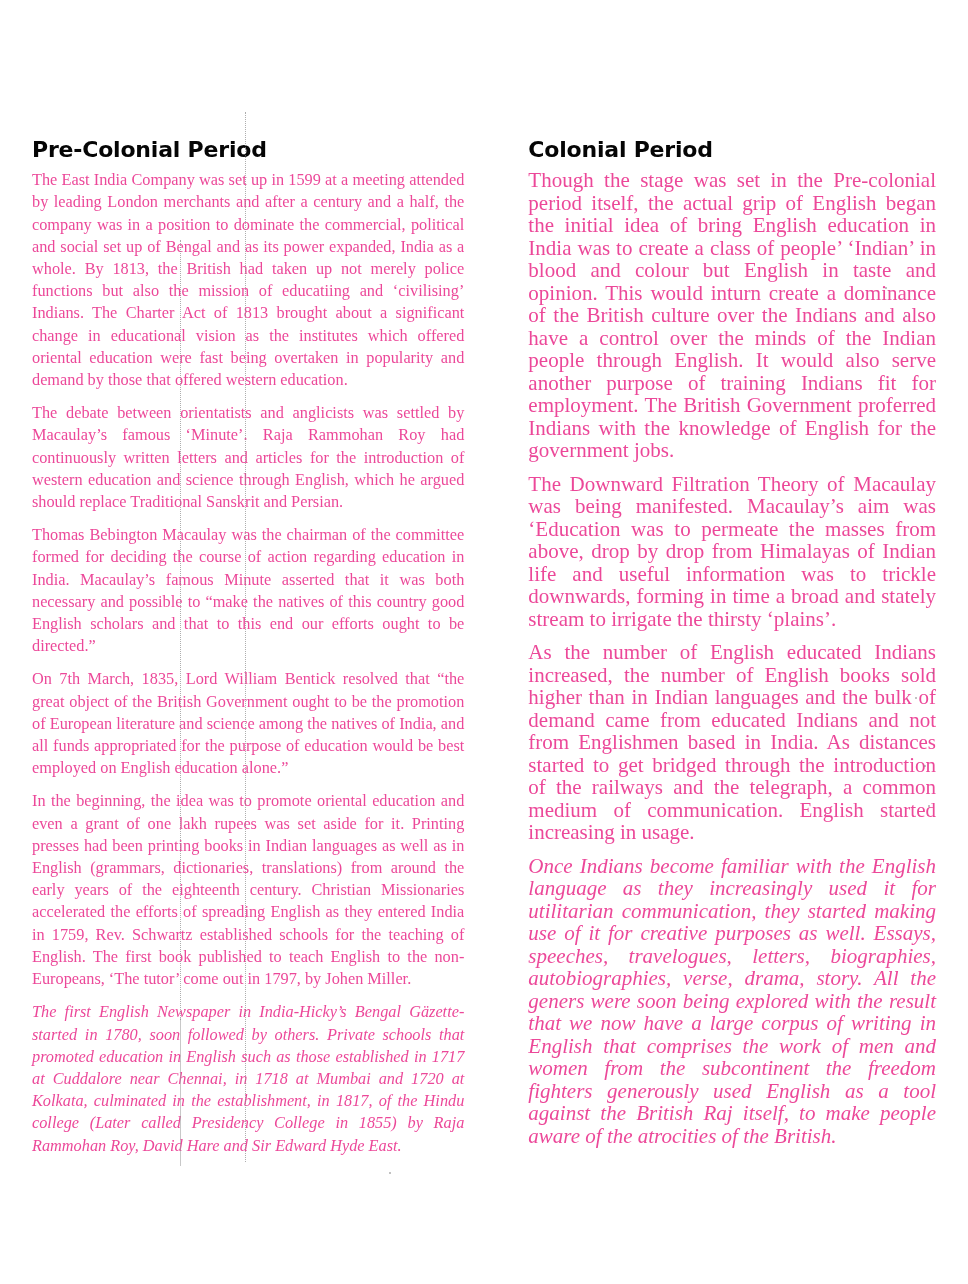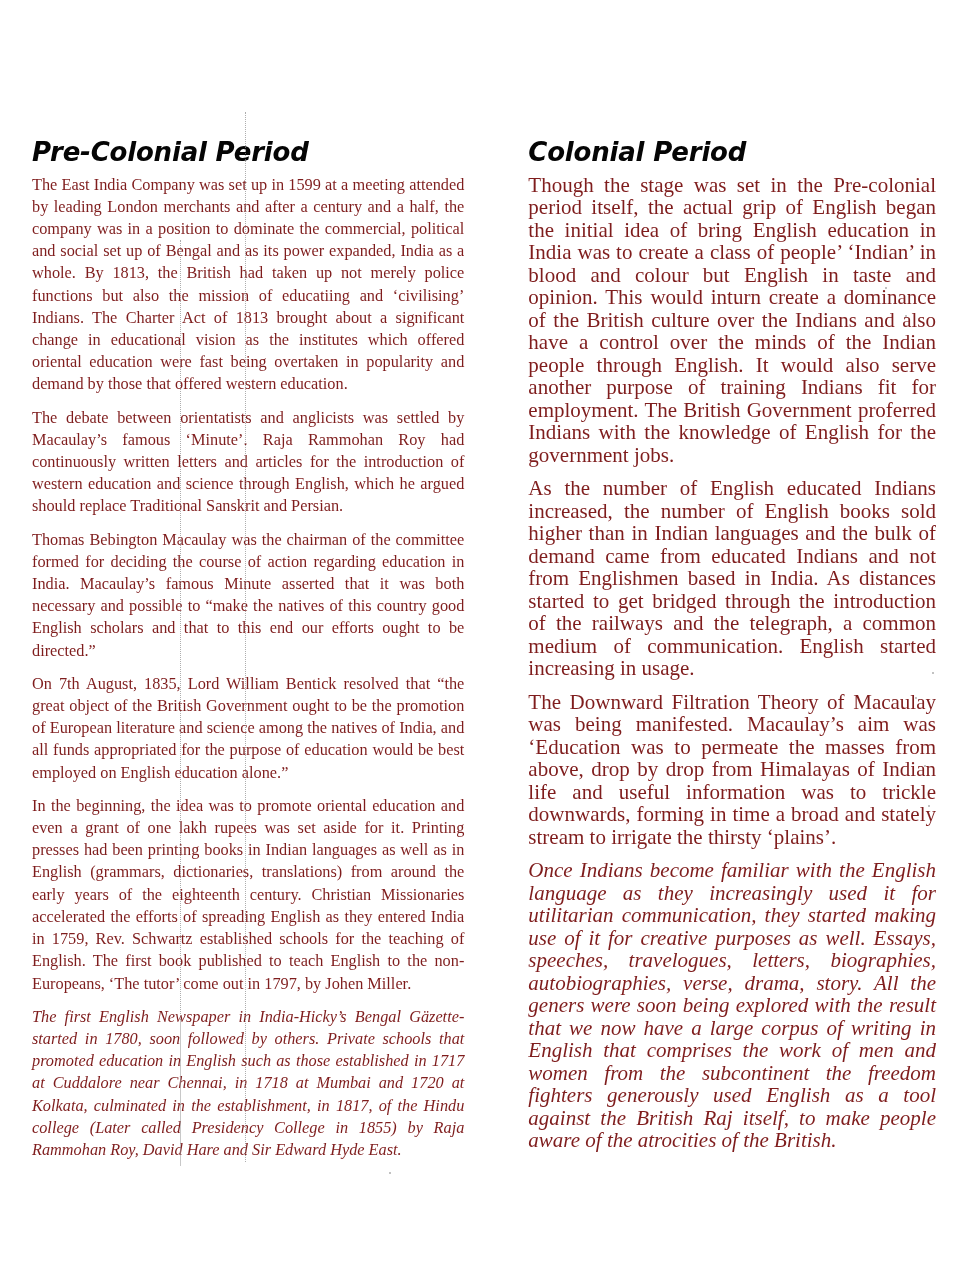--- a/index.html
+++ b/index.html
@@ -34,34 +34,33 @@
   .col {
     width: 456px;
   }
   .col.right {
     width: 430px;
     margin-left: 46px;
   }
   .heading {
     font-family: "DejaVu Sans", "Liberation Sans", sans-serif;
     font-weight: bold;
-    font-size: 26px;
+    font-size: 22px;
     letter-spacing: -0.2px;
     color: #050505;
     margin: 0 0 7px 0;
     line-height: 1.1;
-    font-style: italic;
   }
   .para {
     font-size: 16.3px;
     line-height: 22.2px;
     text-align: justify;
     text-justify: inter-word;
     margin: 0 0 11px 0;
-    color: #7f1d1d;
+    color: #ec4899;
     -webkit-font-smoothing: none;
   }
   .col.right .para {
     font-size: 21px;
     line-height: 22.5px;
     margin-bottom: 11px;
   }
   .para:last-child {
     margin-bottom: 0;
     font-style: italic;
@@ -93,30 +92,30 @@
 
 <div class="page">
 
   <div class="columns">
 
     <div class="col left">
       <h2 class="heading">Pre-Colonial Period</h2>
       <p class="para">The East India Company was set up in 1599 at a meeting attended by leading London merchants and after a century and a half, the company was in a position to dominate the commercial, political and social set up of Bengal and as its power expanded, India as a whole. By 1813, the British had taken up not merely police functions but also the mission of educatiing and ‘civilising’ Indians. The Charter Act of 1813 brought about a significant change in educational vision as the institutes which offered oriental education were fast being overtaken in popularity and demand by those that offered western education.</p>
       <p class="para">The debate between orientatists and anglicists was settled by Macaulay’s famous ‘Minute’. Raja Rammohan Roy had continuously written letters and articles for the introduction of western education and science through English, which he argued should replace Traditional Sanskrit and Persian.</p>
       <p class="para">Thomas Bebington Macaulay was the chairman of the committee formed for deciding the course of action regarding education in India. Macaulay’s famous Minute asserted that it was both necessary and possible to “make the natives of this country good English scholars and that to this end our efforts ought to be directed.”</p>
-      <p class="para">On 7th August, 1835, Lord William Bentick resolved that “the great object of the British Government ought to be the promotion of European literature and science among the natives of India, and all funds appropriated for the purpose of education would be best employed on English education alone.”</p>
+      <p class="para">On 7th March, 1835, Lord William Bentick resolved that “the great object of the British Government ought to be the promotion of European literature and science among the natives of India, and all funds appropriated for the purpose of education would be best employed on English education alone.”</p>
       <p class="para">In the beginning, the idea was to promote oriental education and even a grant of one lakh rupees was set aside for it. Printing presses had been printing books in Indian languages as well as in English (grammars, dictionaries, translations) from around the early years of the eighteenth century. Christian Missionaries accelerated the efforts of spreading English as they entered India in 1759, Rev. Schwartz established schools for the teaching of English. The first book published to teach English to the non-Europeans, ‘The tutor’ come out in 1797, by Johen Miller.</p>
       <p class="para">The first English Newspaper in India-Hicky’s Bengal Gäzette-started in 1780, soon followed by others. Private schools that promoted education in English such as those established in 1717 at Cuddalore near Chennai, in 1718 at Mumbai and 1720 at Kolkata, culminated in the establishment, in 1817, of the Hindu college (Later called Presidency College in 1855) by Raja Rammohan Roy, David Hare and Sir Edward Hyde East.</p>
     </div>
 
     <div class="col right">
       <h2 class="heading">Colonial Period</h2>
       <p class="para">Though the stage was set in the Pre-colonial period itself, the actual grip of English began the initial idea of bring English education in India was to create a class of people’ ‘Indian’ in blood and colour but English in taste and opinion. This would inturn create a dominance of the British culture over the Indians and also have a control over the minds of the Indian people through English. It would also serve another purpose of training Indians fit for employment. The British Government proferred Indians with the knowledge of English for the government jobs.</p>
+      <p class="para">The Downward Filtration Theory of Macaulay was being manifested. Macaulay’s aim was ‘Education was to permeate the masses from above, drop by drop from Himalayas of Indian life and useful information was to trickle downwards, forming in time a broad and stately stream to irrigate the thirsty ‘plains’.</p>
       <p class="para">As the number of English educated Indians increased, the number of English books sold higher than in Indian languages and the bulk of demand came from educated Indians and not from Englishmen based in India. As distances started to get bridged through the introduction of the railways and the telegraph, a common medium of communication. English started increasing in usage.</p>
-      <p class="para">The Downward Filtration Theory of Macaulay was being manifested. Macaulay’s aim was ‘Education was to permeate the masses from above, drop by drop from Himalayas of Indian life and useful information was to trickle downwards, forming in time a broad and stately stream to irrigate the thirsty ‘plains’.</p>
       <p class="para">Once Indians become familiar with the English language as they increasingly used it for utilitarian communication, they started making use of it for creative purposes as well. Essays, speeches, travelogues, letters, biographies, autobiographies, verse, drama, story. All  the geners were soon being explored with the result that we now have a large corpus of writing in English that comprises the work of men and women from the subcontinent the freedom fighters generously used English as a tool against the British Raj itself, to make people aware of the atrocities of the British.</p>
     </div>
 
   </div>
 
   <div class="artifact" style="left:180px; top:1018px; width:1px; height:148px;"></div>
   <div class="artifact dashed" style="left:180px; top:240px; width:1px; height:780px;"></div>
   <div class="artifact dashed" style="left:245px; top:112px; width:1px; height:1050px;"></div>
 
   <div class="speck" style="left:389px; top:1172px;"></div>

